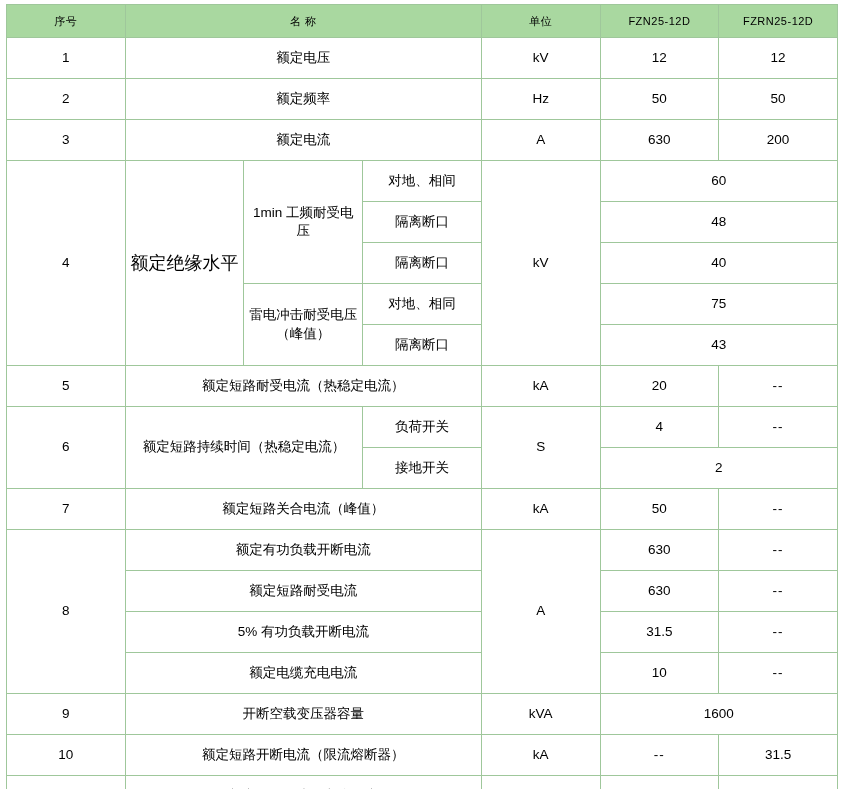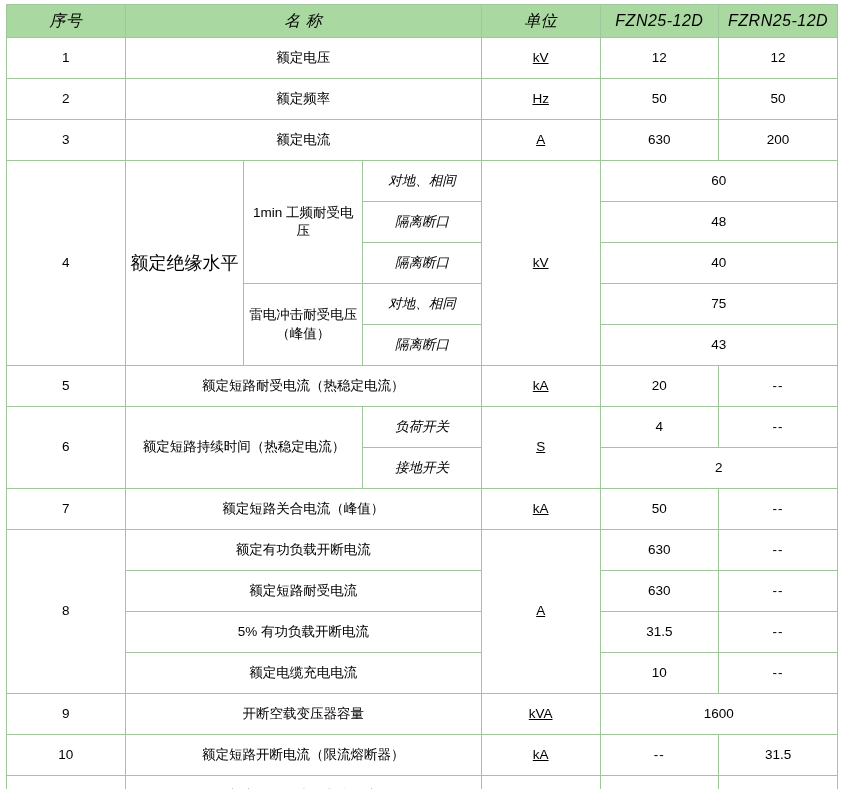--- a/index.html
+++ b/index.html
@@ -30,30 +30,28 @@
     text-align: center;
     vertical-align: middle;
     padding: 2px 3px;
     line-height: 1.35;
     font-weight: normal;
   }
   thead th {
     background: #a9d8a0;
     font-weight: bold;
     height: 28px;
-    font-size: 16px;
+    font-size: 11px;
     letter-spacing: 0.5px;
-    font-style: italic;
   }
   td.num {
     width: 48px;
   }
   td.unit {
     width: 62px;
-    text-decoration: underline;
   }
   td.val {
     width: 205px;
   }
   .name-cell {
     text-align: center;
   }
   .tall {
     height: 36px;
   }
@@ -61,21 +59,20 @@
     width: 36px;
     padding: 2px 1px;
     line-height: 1.25;
     font-size: 18px;
   }
   .sub-label {
     width: 130px;
   }
   .sub-label2 {
     width: 150px;
-    font-style: italic;
   }
   .dash {
     letter-spacing: 1px;
   }
 </style>
 </head>
 <body>
 
 <div id="sheet">
   <table class="spec">

